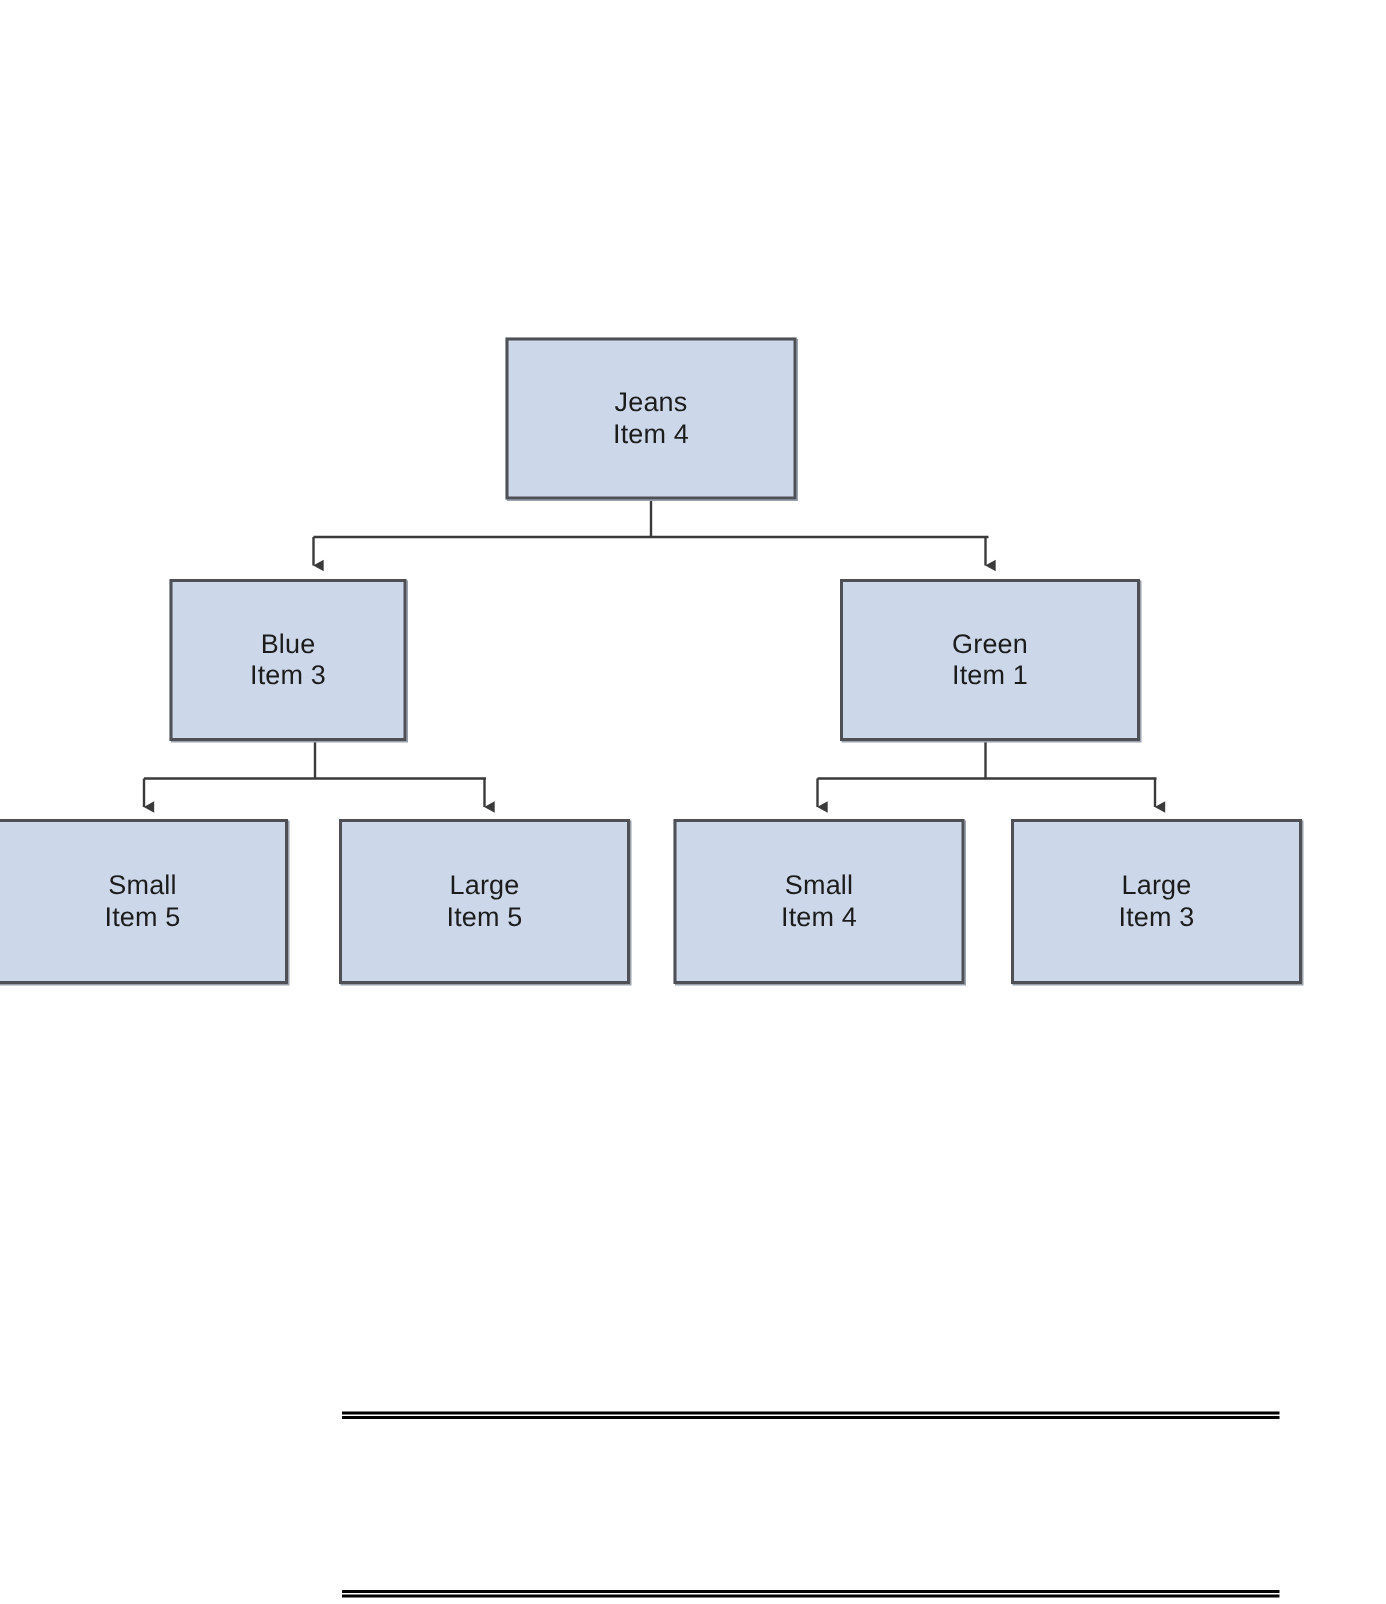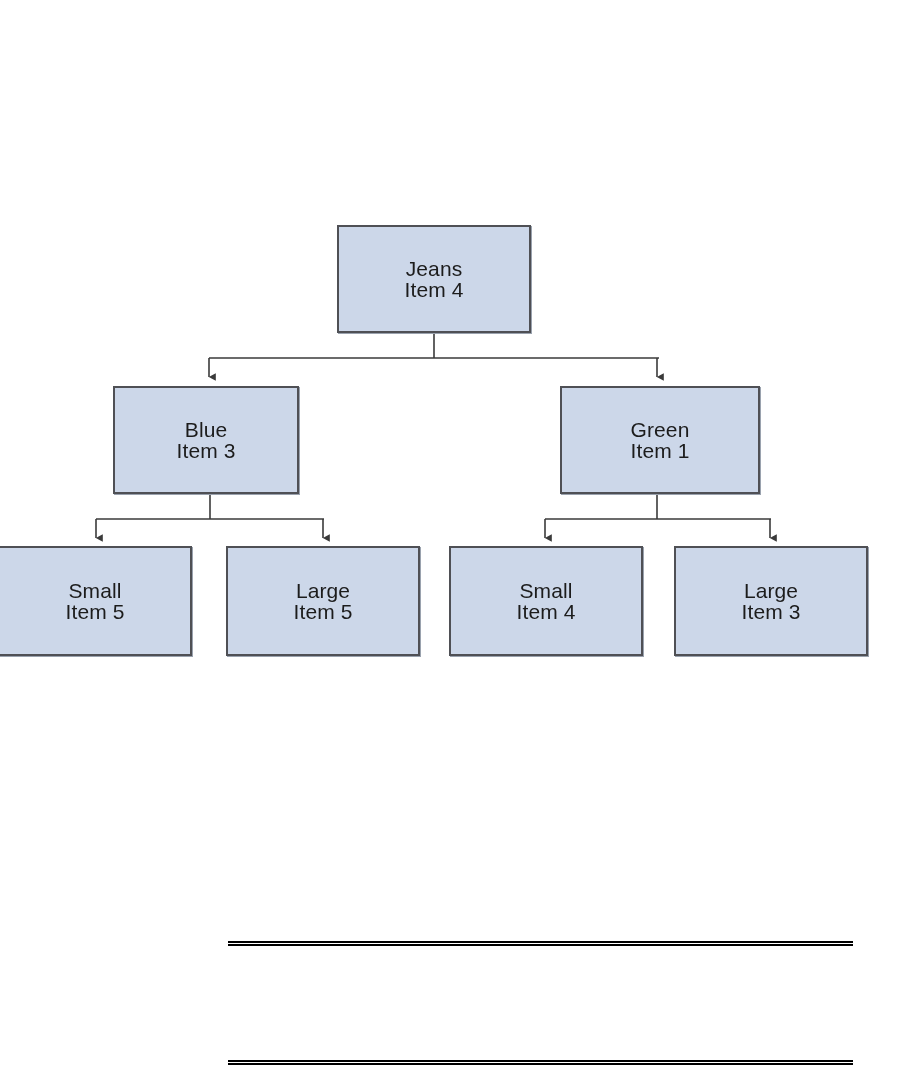--- a/index.html
+++ b/index.html
@@ -31,21 +31,21 @@
     position: absolute;
     box-sizing: border-box;
     background: #ccd7e9;
     border: 2px solid #4f5055;
     box-shadow: 1px 1px 0 0 #9aa2ae;
     display: flex;
     flex-direction: column;
     align-items: center;
     justify-content: center;
     color: #1c1c1c;
-    font-size: 21px;
+    font-size: 18px;
     line-height: 21px;
     letter-spacing: 0.1px;
     text-align: center;
   }
   .node-line {
     display: block;
     white-space: nowrap;
   }
   .rule {
     position: absolute;
@@ -88,21 +88,21 @@
       <path d="M 545 519 L 545 538" marker-end="url(#arrowhead)"></path>
       <path d="M 770 519 L 770 538" marker-end="url(#arrowhead)"></path>
     </g>
   </svg>
 
   <div class="node-box" style="left:337px; top:225px; width:194px; height:108px;">
     <span class="node-line">Jeans</span>
     <span class="node-line">Item 4</span>
   </div>
 
-  <div class="node-box" style="left:113px; top:386px; width:186px; height:108px;">
+  <div class="node-box" style="left:113px; top:386px; width:158px; height:108px;">
     <span class="node-line">Blue</span>
     <span class="node-line">Item 3</span>
   </div>
 
   <div class="node-box" style="left:560px; top:386px; width:200px; height:108px;">
     <span class="node-line">Green</span>
     <span class="node-line">Item 1</span>
   </div>
 
   <div class="node-box" style="left:-2px; top:546px; width:194px; height:110px;">

